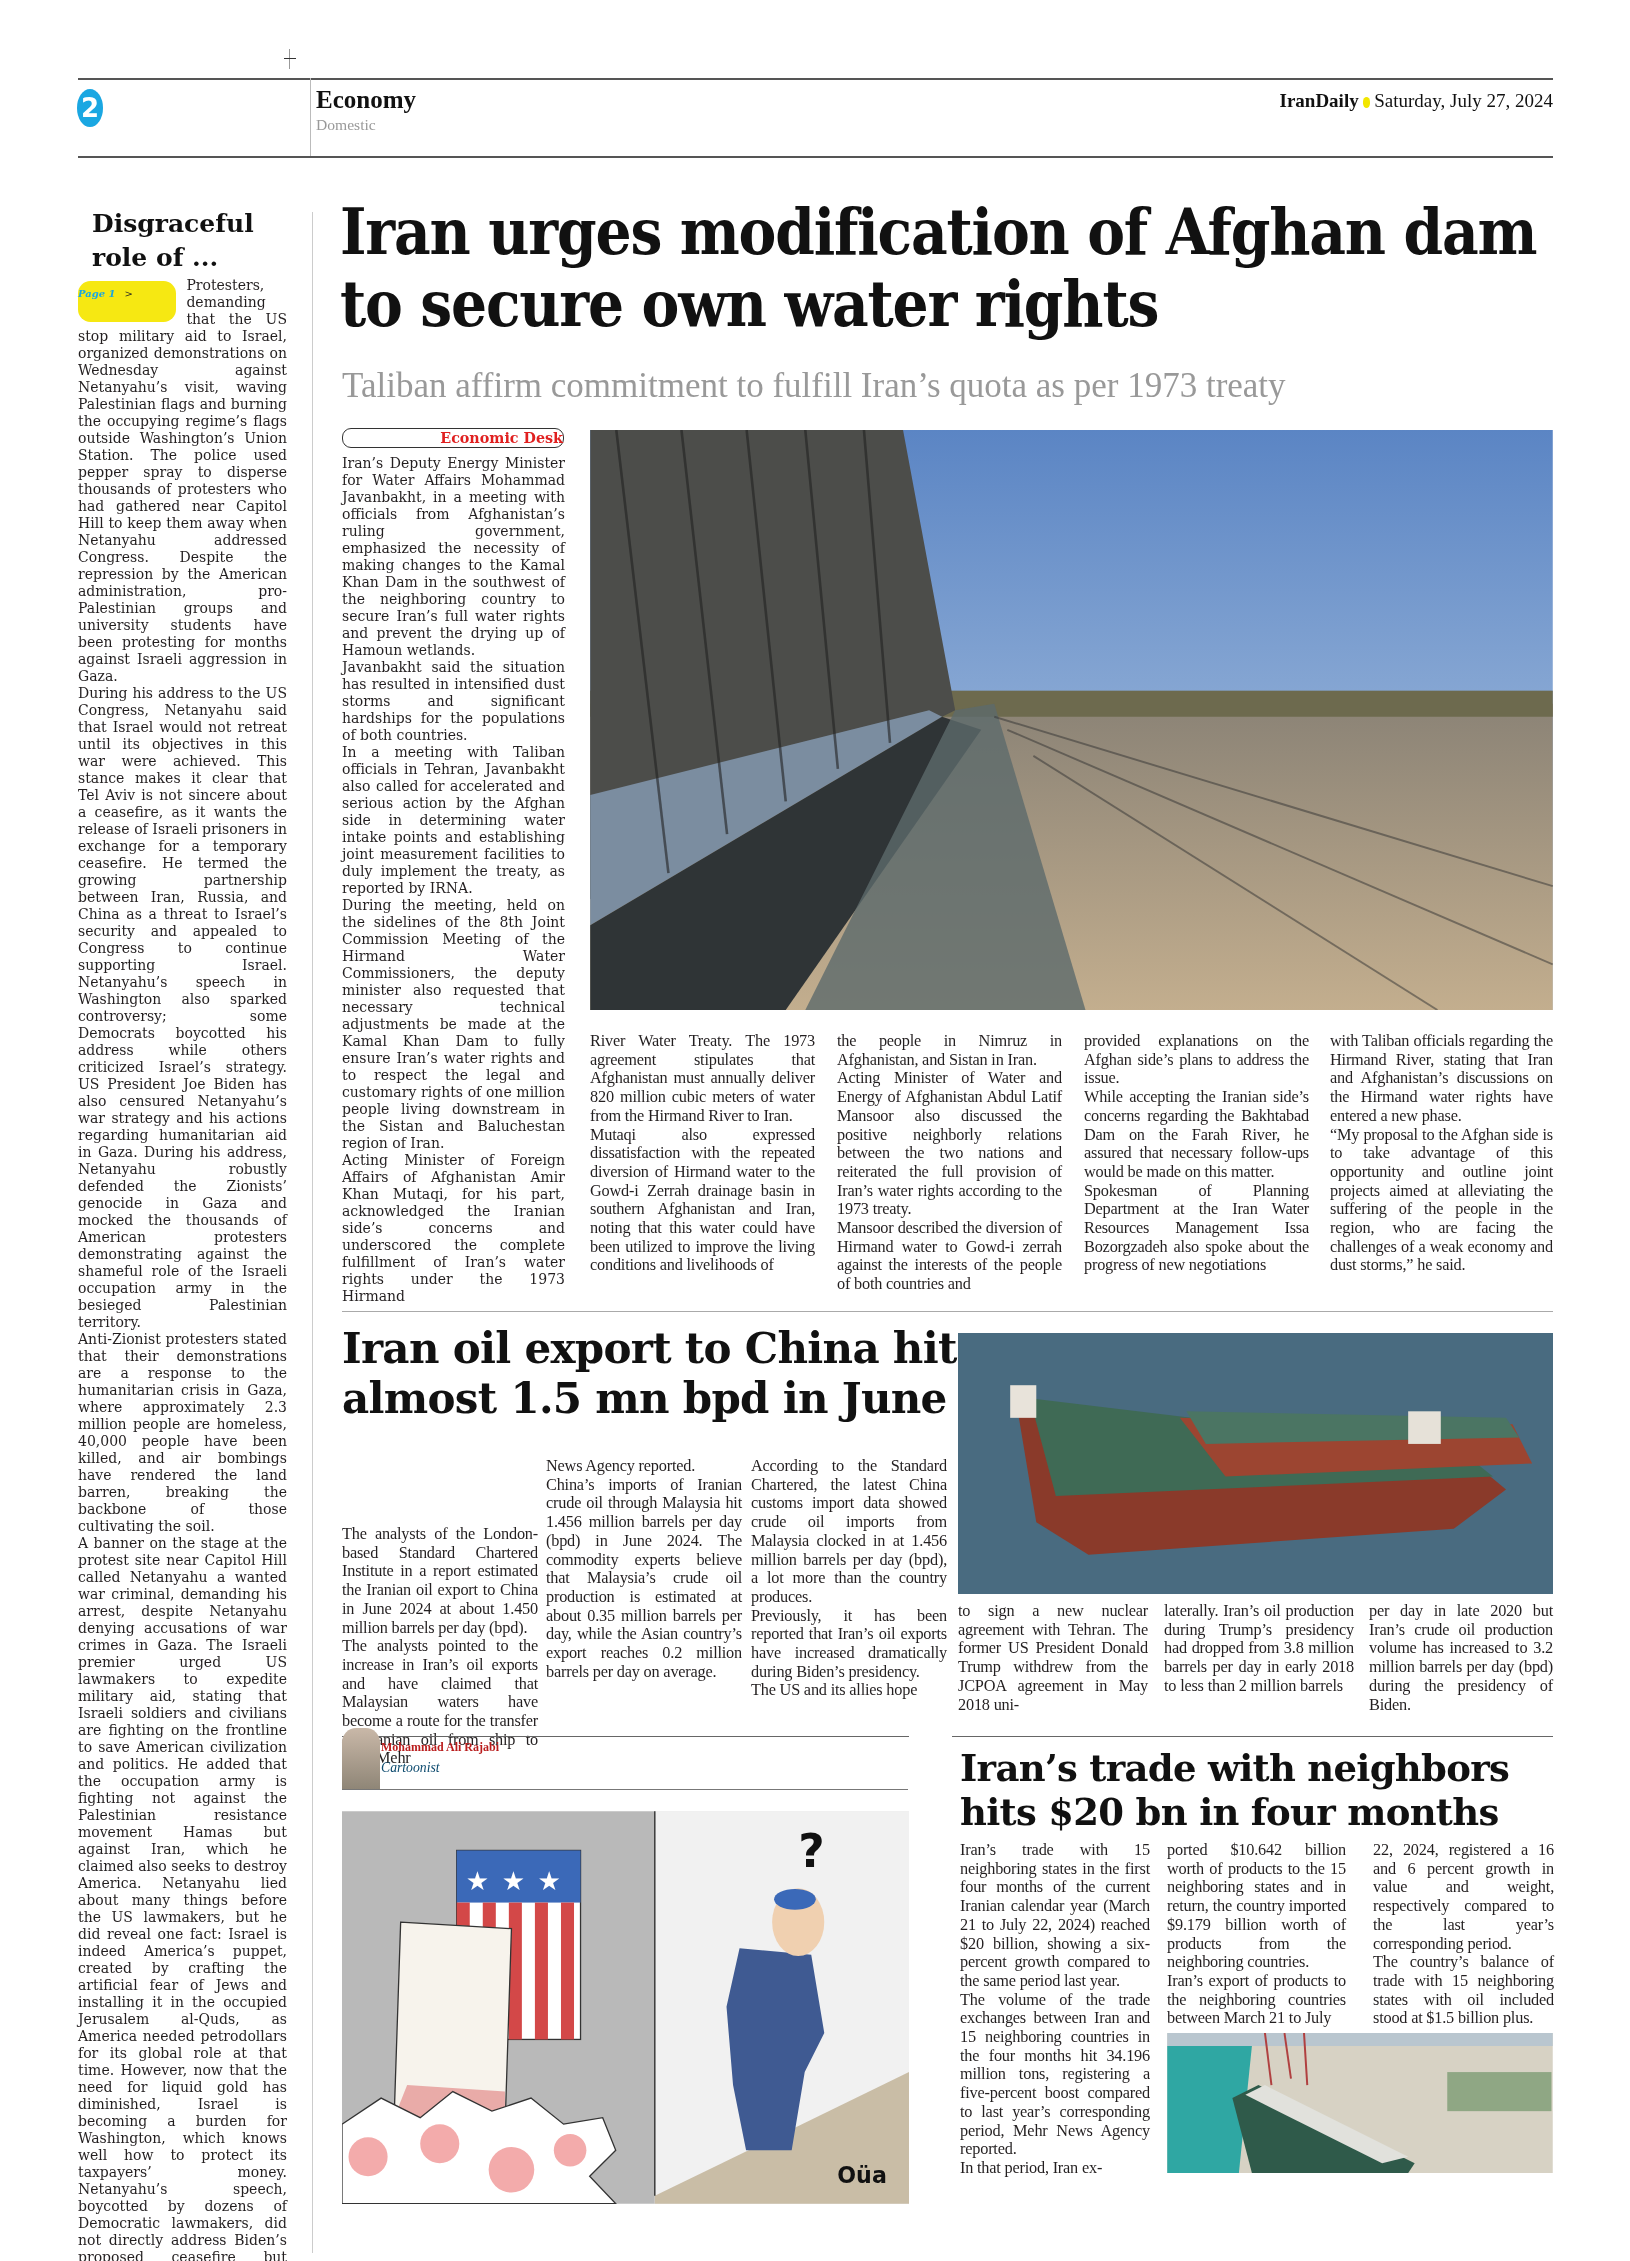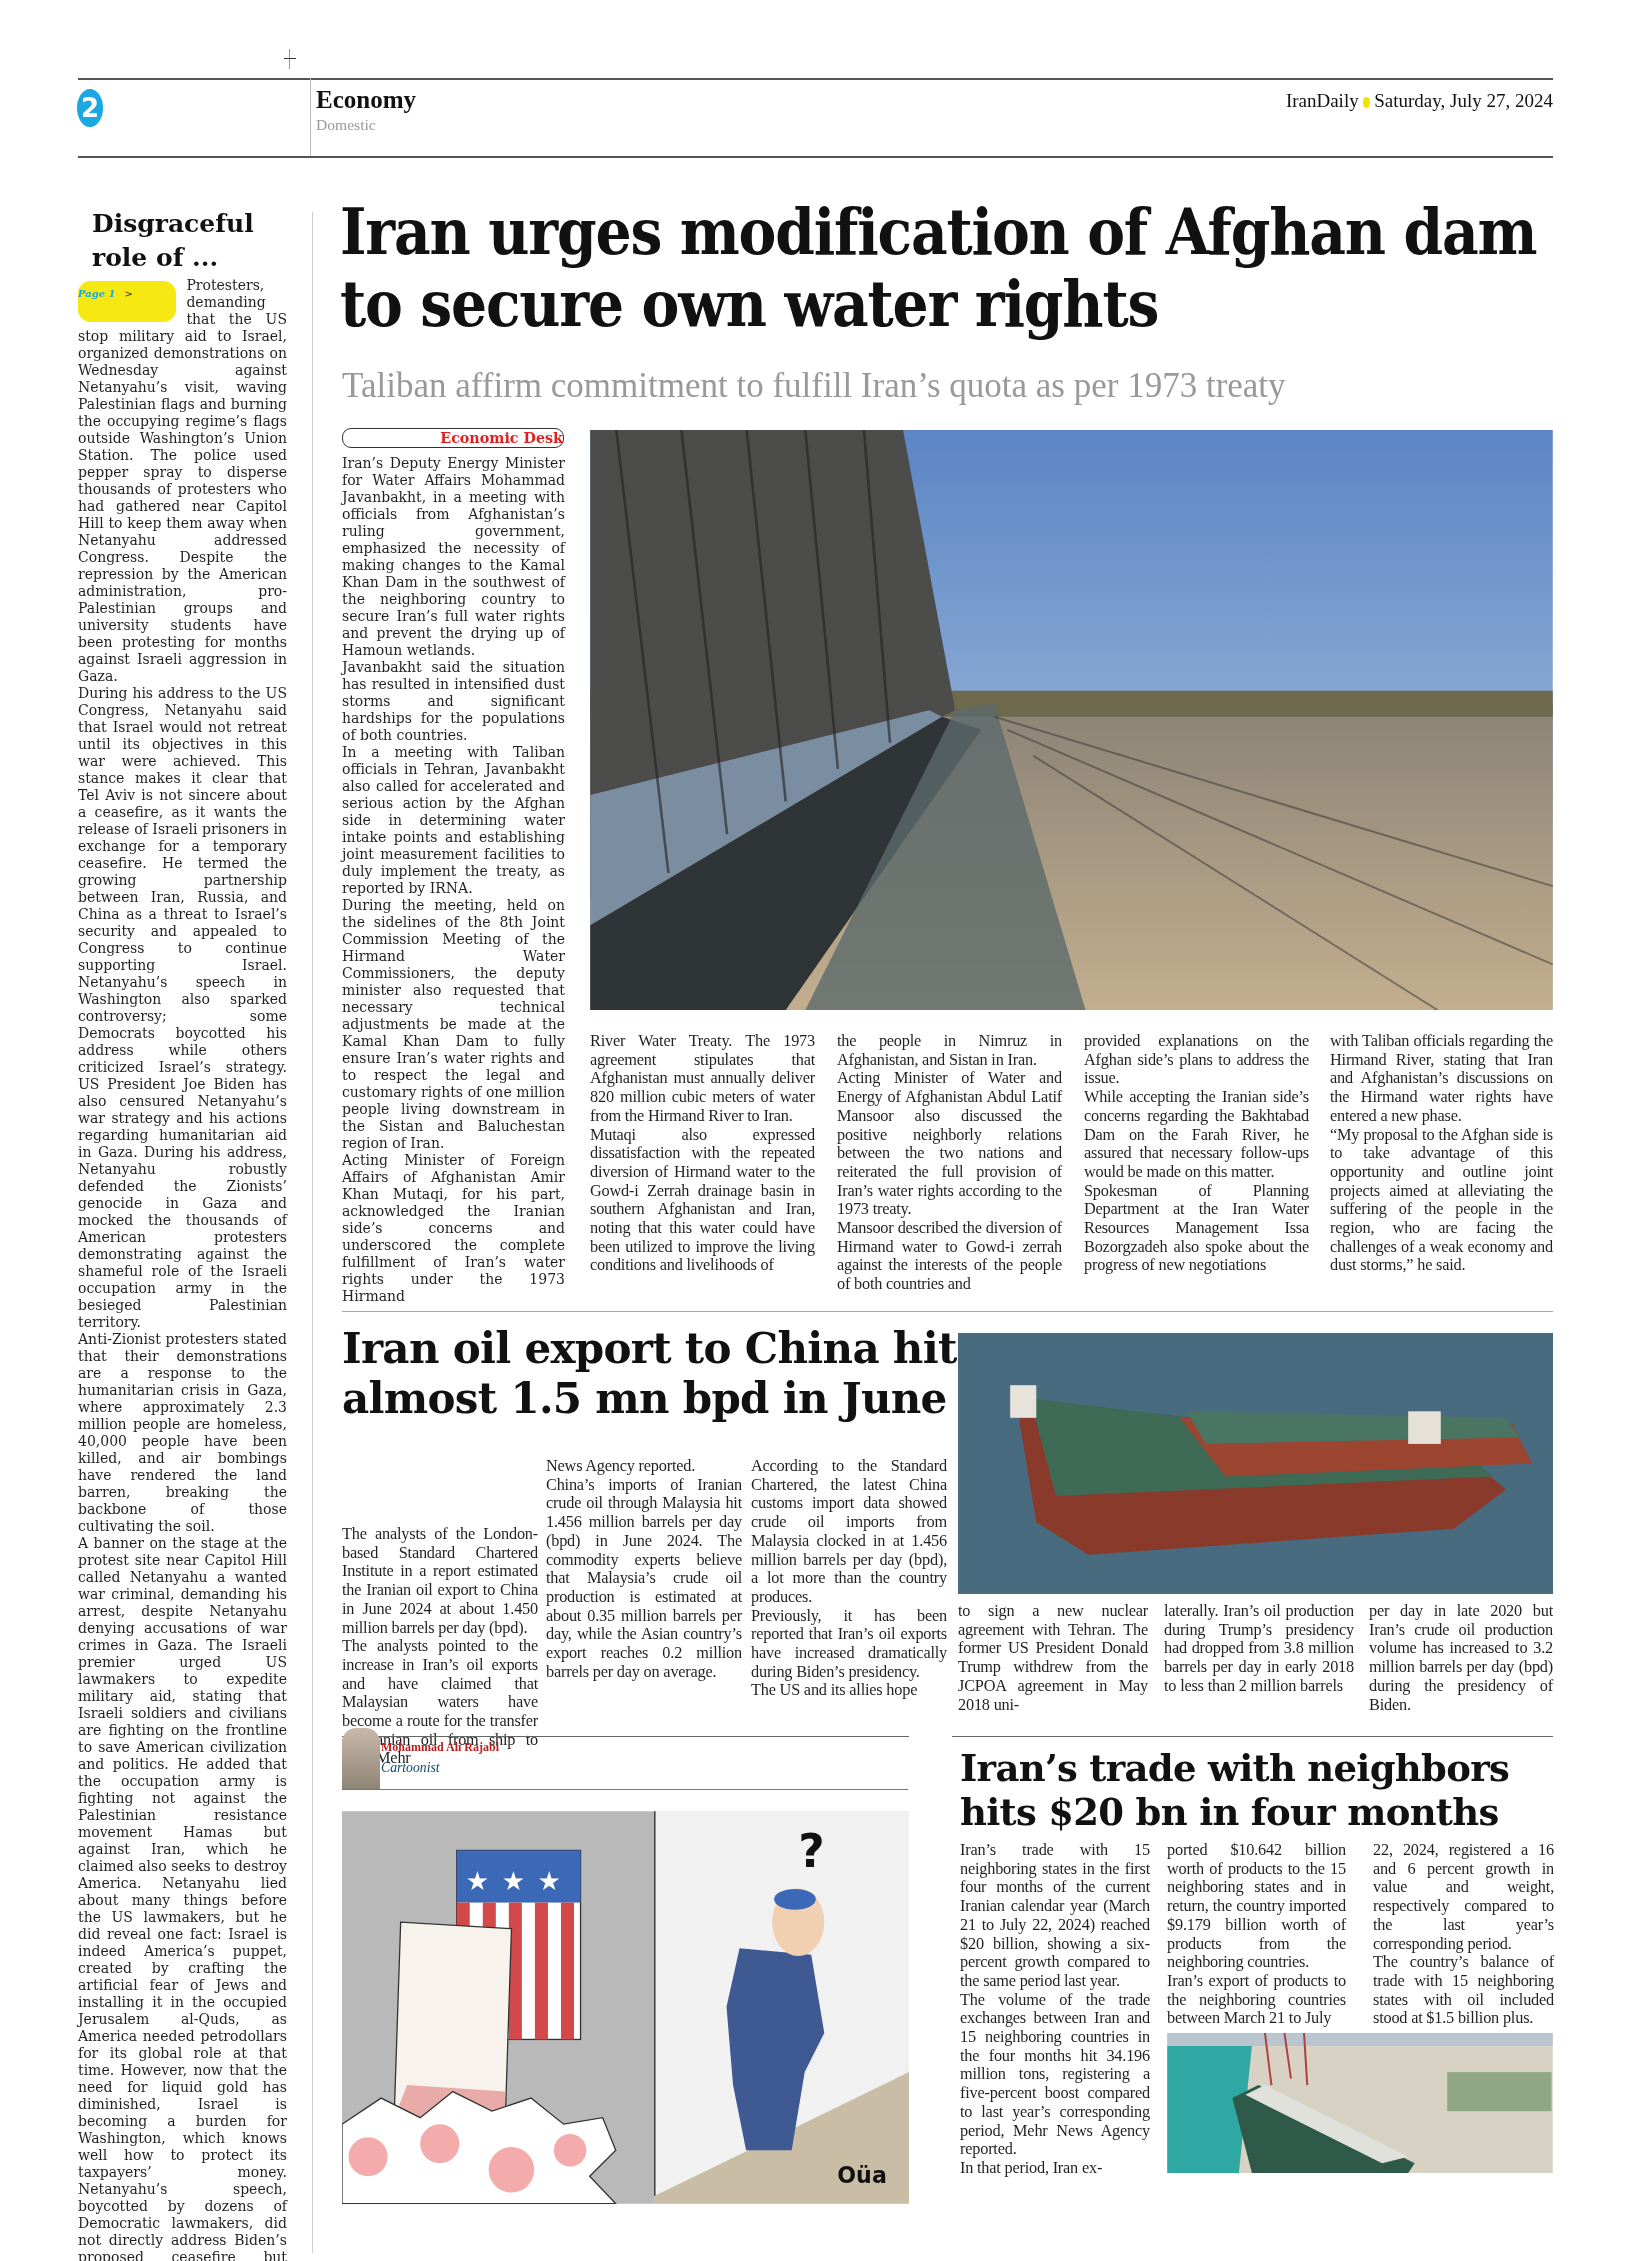--- a/index.html
+++ b/index.html
@@ -4,21 +4,21 @@
 <style>
   html,body{margin:0;padding:0;background:#fff;}
   body{width:1630px;height:2261px;position:relative;overflow:hidden;font-family:"DejaVu Serif",serif;color:#231f20;}
   .abs{position:absolute;}
   .rule{position:absolute;height:2px;background:#555;}
   .vrule{position:absolute;width:1.3px;background:#bbb;}
   .badge{position:absolute;left:77px;top:89px;width:26px;height:38px;border-radius:50%;background:#1aa7e2;color:#fff;font-family:"DejaVu Sans",sans-serif;font-weight:bold;font-size:26px;text-align:center;line-height:38px;}
   .section{position:absolute;left:316px;top:86px;font-family:"Liberation Serif",serif;font-weight:bold;font-size:25px;color:#111;}
   .subsection{position:absolute;left:316px;top:116px;font-family:"Liberation Serif",serif;font-size:15.6px;color:#999;}
   .masthead{position:absolute;right:77px;top:90px;font-family:"Liberation Serif",serif;font-size:19px;color:#111;white-space:nowrap;}
-  .masthead .brand{font-weight:normal;text-align:right;}
+  .masthead .brand{font-weight:bold;text-align:right;}
   .masthead .dot{display:inline-block;width:7.8px;height:10.4px;border-radius:50%;background:#f2e600;margin:0 3.9px;vertical-align:middle;}
   .crosshair{position:absolute;left:284px;top:49px;width:11.7px;height:19.6px;}
   .crosshair:before{content:"";position:absolute;left:5.2px;top:0;width:0.7px;height:19.6px;background:#999;}
   .crosshair:after{content:"";position:absolute;left:0;top:9px;width:11.7px;height:1.3px;background:#333;}
 
   .body-text{font-family:"DejaVu Serif",serif;font-size:14px;line-height:17px;text-align:justify;color:#231f20;}
   .body-text p{margin:0;}
   .cond{font-family:"Liberation Serif",serif;font-size:16.3px;line-height:18.7px;letter-spacing:-0.2px;}
 
   .side-title{position:absolute;left:92px;top:207px;width:215px;font-family:"DejaVu Serif",serif;font-weight:bold;font-size:25px;line-height:34px;color:#111;}

